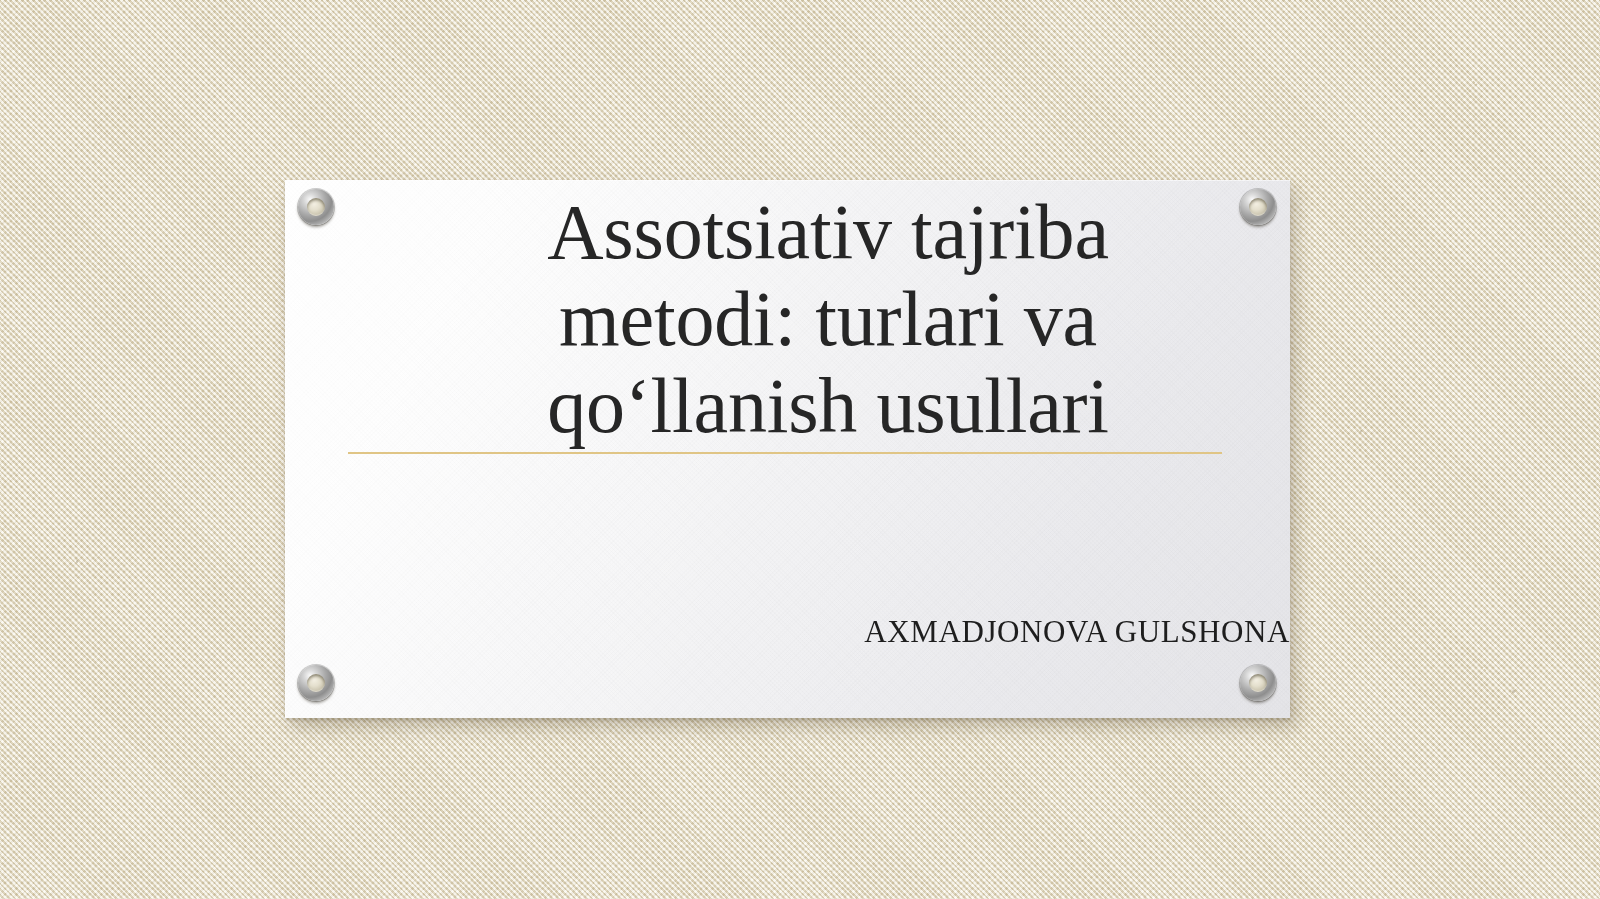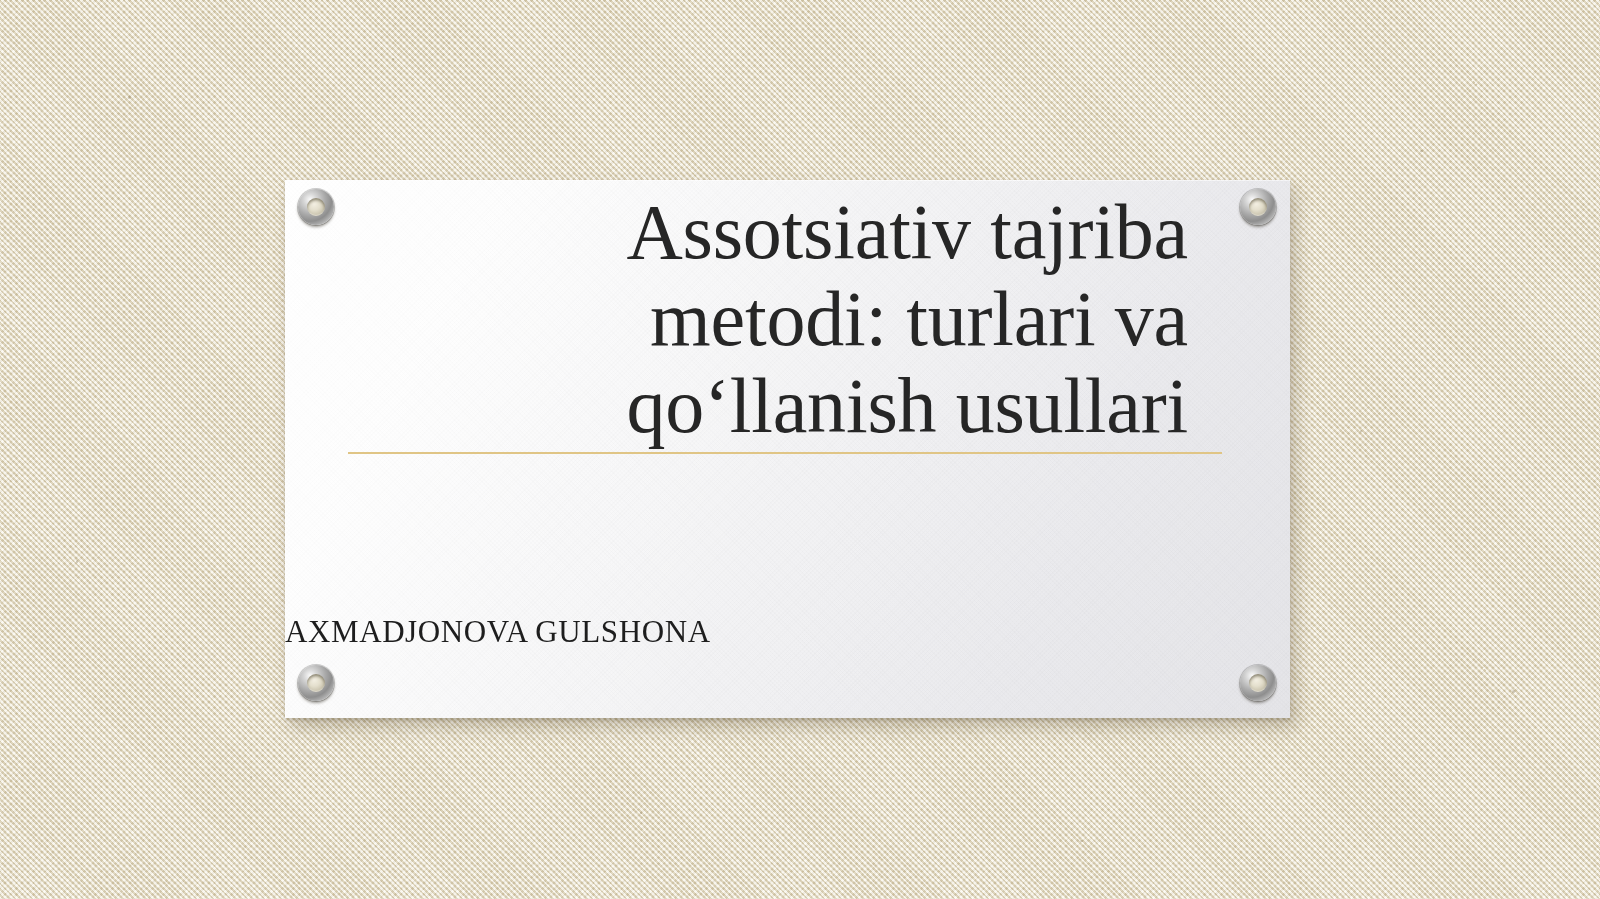--- a/index.html
+++ b/index.html
@@ -146,40 +146,40 @@
     top: 8px;
     width: 720px;
   }
   #title-text {
     font-family: "Liberation Serif", serif;
     font-size: 78px;
     line-height: 87px;
     font-weight: 400;
     color: #262626;
     letter-spacing: -0.2px;
-    text-align: right;
+    text-align: center;
     white-space: pre-line;
     margin: 0;
   }
   #title-rule {
     position: absolute;
     left: 63px;
     top: 272px;
     width: 874px;
     height: 2px;
     background: #e0c585;
   }
 
   
   #subtitle-text {
     position: absolute;
     left: 0;
     top: 434px;
     width: 1005px;
-    text-align: left;
+    text-align: right;
     font-family: "Liberation Serif", serif;
     font-size: 31px;
     line-height: 36px;
     letter-spacing: 0.6px;
     color: #1e1e1e;
     margin: 0;
   }
 </style>
 </head>
 <body>

